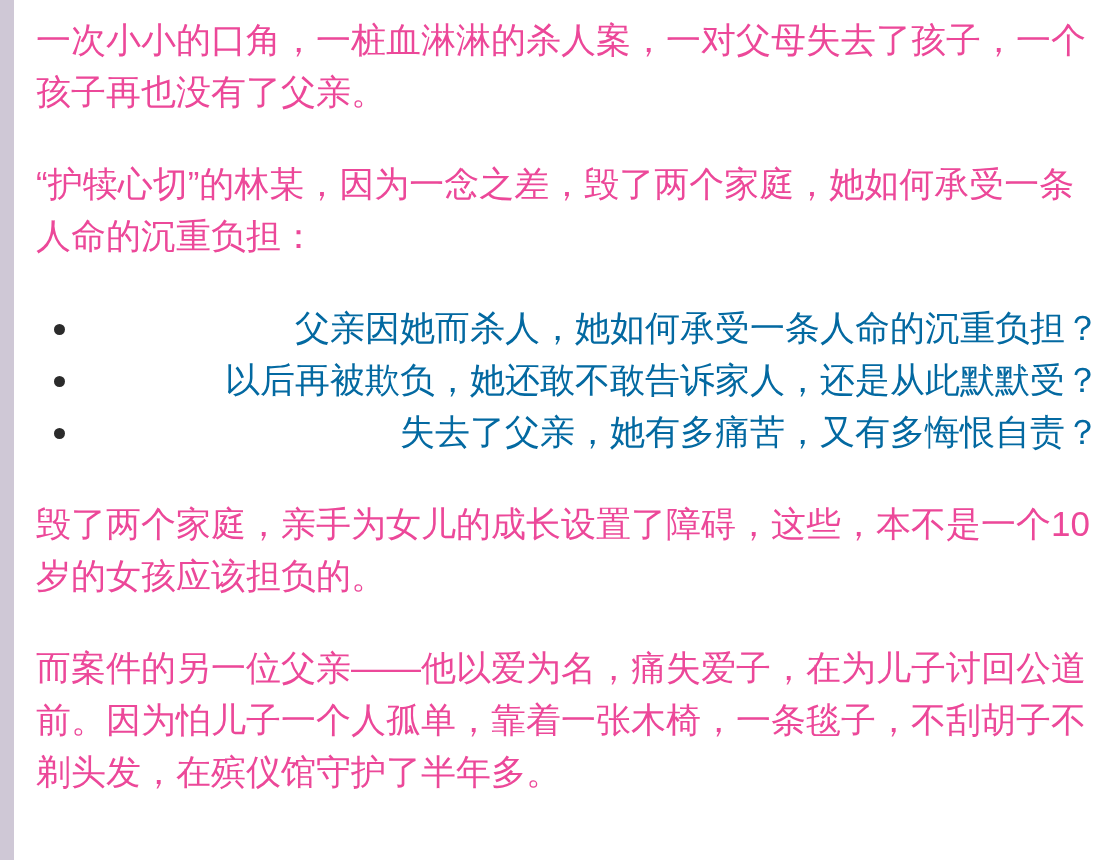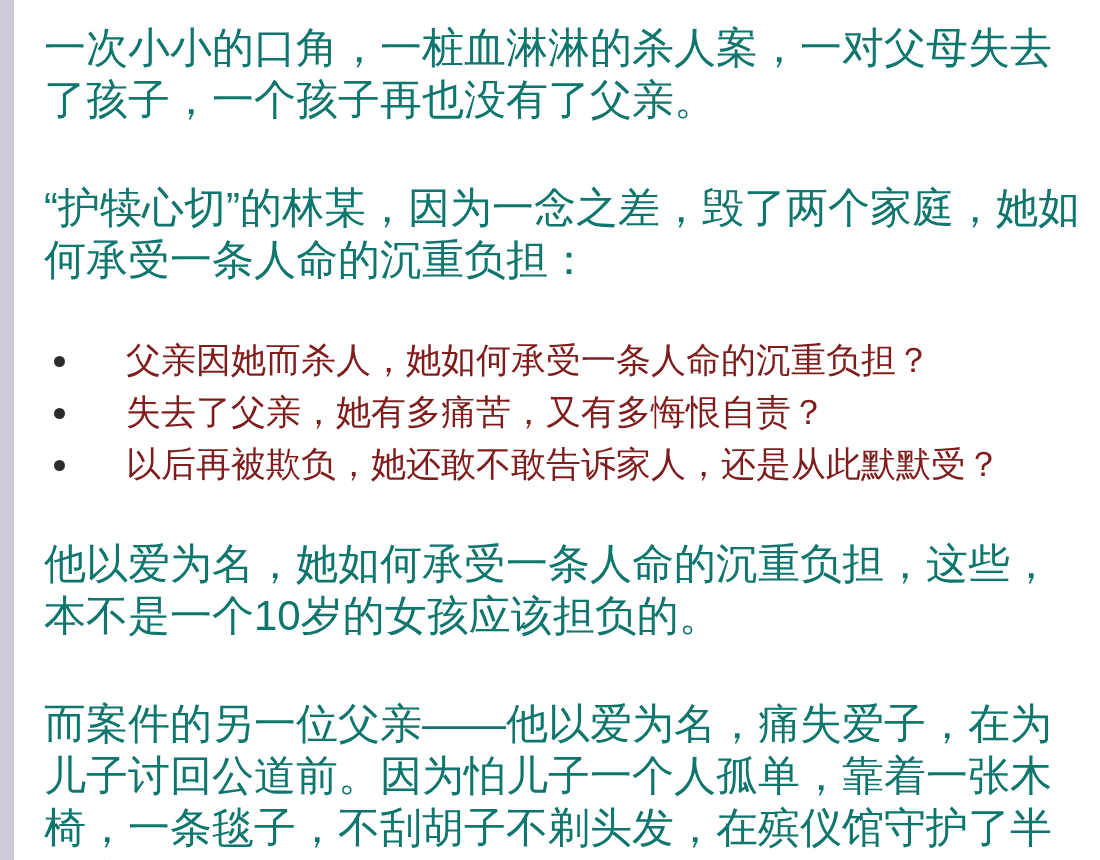--- a/index.html
+++ b/index.html
@@ -32,41 +32,42 @@
   .content {
     position: absolute;
     left: 36px;
     top: 0;
     width: 1064px;
     height: 860px;
     box-sizing: border-box;
     padding-top: 14px;
   }
   p.para {
-    margin: 8px;
-    font-size: 42px;
+    margin: 0;
+    font-size: 35px;
     line-height: 52px;
-    color: #0f766e;
+    color: #ec4899;
     letter-spacing: 0px;
     word-break: break-all;
     font-weight: 400;
   }
   .gap-md { height: 40px; }
   ul.bullets {
     margin: 0;
     padding: 0;
     list-style: none;
   }
   ul.bullets li {
     position: relative;
     padding-left: 90px;
     font-size: 35px;
     line-height: 52px;
-    color: #7f1d1d;
+    color: #0369a1;
     word-break: break-all;
+    text-align: right;
   }
   ul.bullets li .dot {
     position: absolute;
     left: 18px;
     top: 22px;
     width: 11px;
     height: 11px;
     border-radius: 50%;
     background: #2b2b2b;
     display: block;
@@ -92,30 +93,30 @@
 
     <div class="gap-md"></div>
 
     <ul class="bullets">
       <li>
         <span class="dot"></span>
         <span class="bullet-text">父亲因她而杀人，她如何承受一条人命的沉重负担？</span>
       </li>
       <li>
         <span class="dot"></span>
-        <span class="bullet-text">失去了父亲，她有多痛苦，又有多悔恨自责？</span>
+        <span class="bullet-text">以后再被欺负，她还敢不敢告诉家人，还是从此默默受？</span>
       </li>
       <li>
         <span class="dot"></span>
-        <span class="bullet-text">以后再被欺负，她还敢不敢告诉家人，还是从此默默受？</span>
+        <span class="bullet-text">失去了父亲，她有多痛苦，又有多悔恨自责？</span>
       </li>
     </ul>
 
     <div class="gap-md"></div>
 
-    <p class="para">他以爱为名，她如何承受一条人命的沉重负担，这些，本不是一个10岁的女孩应该担负的。</p>
+    <p class="para">毁了两个家庭，亲手为女儿的成长设置了障碍，这些，本不是一个10岁的女孩应该担负的。</p>
 
     <div class="gap-md"></div>
 
     <p class="para">而案件的另一位父亲——他以爱为名，痛失爱子，在为儿子讨回公道前。因为怕儿子一个人孤单，靠着一张木椅，一条毯子，不刮胡子不剃头发，在殡仪馆守护了半年多。</p>
 
   </div>
 </div>
 
 </body></html>

